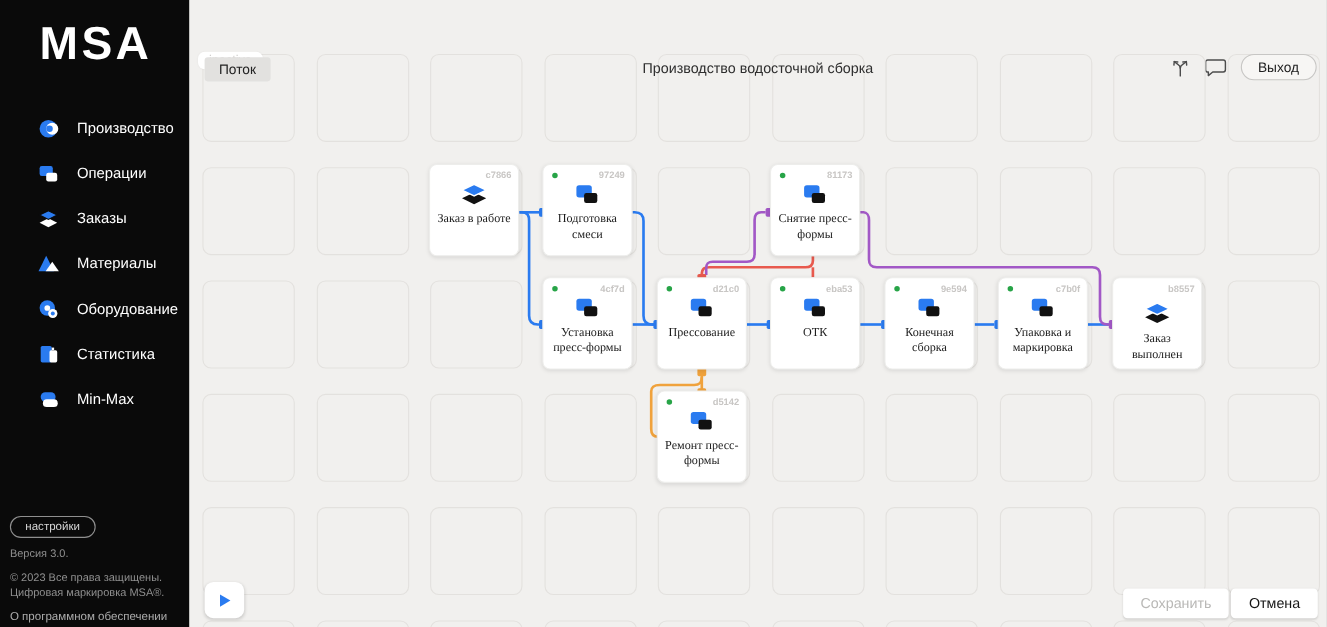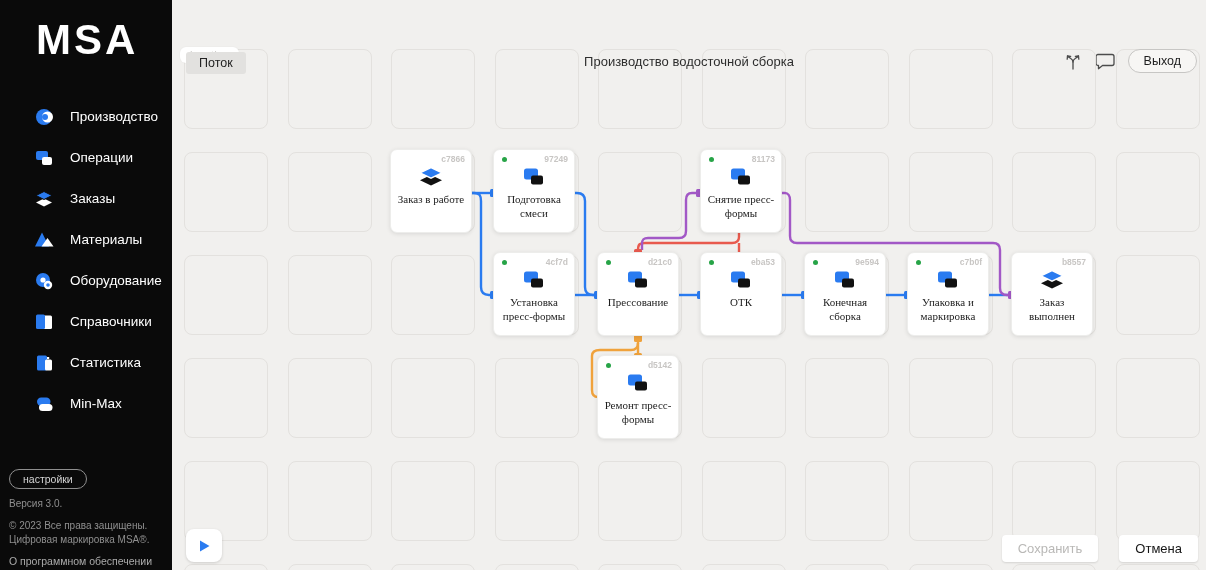--- a/index.html
+++ b/index.html
@@ -32,21 +32,21 @@
   .status-tag{position:absolute;left:180px;top:47px;background:#ffffff;border-radius:6px;padding:2px 10px;font-size:11.5px;color:#cfcdca;z-index:2;box-shadow:0 0 2px rgba(0,0,0,.06);}
   .edges{position:absolute;left:0;top:0;width:1206px;height:570px;z-index:3;pointer-events:none;}
   .node{position:absolute;width:82px;height:84px;background:#fff;border:1px solid #ededeb;border-radius:7px;box-sizing:border-box;box-shadow:0 1px 4px rgba(0,0,0,.10);z-index:4;display:flex;flex-direction:column;align-items:center;cursor:pointer;}
   .node .code{position:absolute;top:4px;right:6px;font-size:8.5px;color:#c8c6c4;font-weight:bold;}
   .node .dot{position:absolute;top:7px;left:8px;width:5px;height:5px;border-radius:50%;background:#27a447;}
   .node .nico{margin-top:15px;height:24px;display:flex;align-items:center;}
   .node .nlab{margin-top:3px;padding:0 5px;font-size:11px;line-height:1.3;color:#1d1d1d;text-align:center;font-family:Liberation Serif, serif;}
 
   
   .play-btn{position:absolute;left:186px;top:529px;width:36px;height:33px;background:#fff;border:none;border-radius:8px;box-shadow:0 1px 3px rgba(0,0,0,.15);display:flex;align-items:center;justify-content:center;cursor:pointer;z-index:6;}
-  .footer-btns{position:absolute;right:8px;top:535px;display:flex;gap:21px;z-index:6;}
+  .footer-btns{position:absolute;right:8px;top:535px;display:flex;gap:2px;z-index:6;}
   .footer-btns button{border:none;background:#fff;border-radius:4px;padding:6px 16px;font-size:13px;font-family:inherit;box-shadow:0 1px 2px rgba(0,0,0,.12);cursor:pointer;}
   .save{color:#b9b8b6;}
   .cancel{color:#161616;}
 </style>
 </head>
 <body>
 
 <div id="app">
 
   <aside class="sidebar">
@@ -92,29 +92,20 @@
         <div class="nav-item">
           <span class="nicon">
             <svg width="20" height="20" viewBox="0 0 20 20">
               <circle cx="9" cy="9" r="7" fill="#2a7bf0"></circle>
               <circle cx="9" cy="9" r="2.6" fill="#fff"></circle>
               <circle cx="14" cy="14" r="4.2" fill="#fff"></circle>
               <circle cx="14" cy="14" r="1.8" fill="#2a7bf0"></circle>
             </svg>
           </span>
           <span class="nlabel">Оборудование</span>
-        </div>
-        <div class="nav-item">
-          <span class="nicon">
-            <svg width="20" height="20" viewBox="0 0 20 20">
-              <rect x="9" y="3.5" width="9" height="13.5" rx="1.5" fill="#fff"></rect>
-              <rect x="2" y="2.5" width="9" height="14.5" rx="1.5" fill="#2a7bf0"></rect>
-            </svg>
-          </span>
-          <span class="nlabel">Справочники</span>
         </div>
         <div class="nav-item">
           <span class="nicon">
             <svg width="20" height="20" viewBox="0 0 20 20">
               <rect x="3" y="2.5" width="10" height="15" rx="1.5" fill="#2a7bf0"></rect>
               <rect x="11" y="6.5" width="7" height="11" rx="1.5" fill="#fff"></rect>
               <rect x="13" y="4" width="2.2" height="2.2" fill="#fff"></rect>
             </svg>
           </span>
           <span class="nlabel">Статистика</span>
@@ -333,21 +324,21 @@
           <span class="dot"></span>
           <span class="code">c7b0f</span>
           <span class="nico">
             <svg width="26" height="21" viewBox="0 0 26 21">
               <rect x="3" y="1.5" width="14" height="11" rx="2.5" fill="#2a7bf0"></rect>
               <rect x="10" y="8.5" width="12" height="9" rx="2" fill="#111"></rect>
             </svg>
           </span>
           <div class="nlab">Упаковка и маркировка</div>
         </div>
-        <div class="node" style="left: 1011px; top: 252px;">
+        <div class="node" style="left: 1011px; top: 252px; justify-content: center;">
           <span class="code">b8557</span>
           <span class="nico">
             <svg width="28" height="23" viewBox="0 0 28 23">
               <polygon points="14,9 25,14.3 14,19.6 3,14.3" fill="#111"></polygon>
               <polygon points="14,1.5 25,6.8 14,12.1 3,6.8" fill="#2a7bf0" stroke="#fff" stroke-width="1.4"></polygon>
             </svg>
           </span>
           <div class="nlab">Заказ выполнен</div>
         </div>
         <div class="node" style="left: 597px; top: 355px;">

